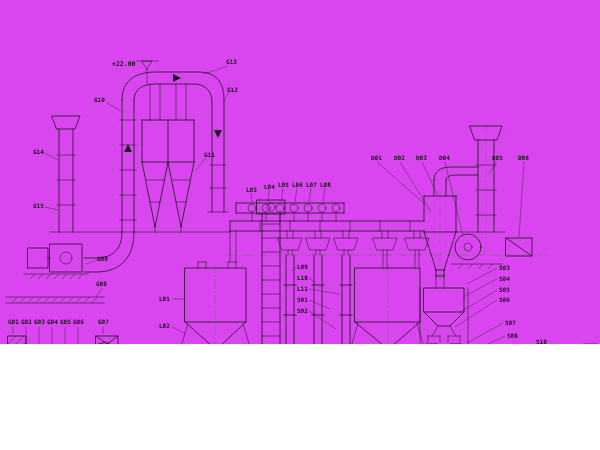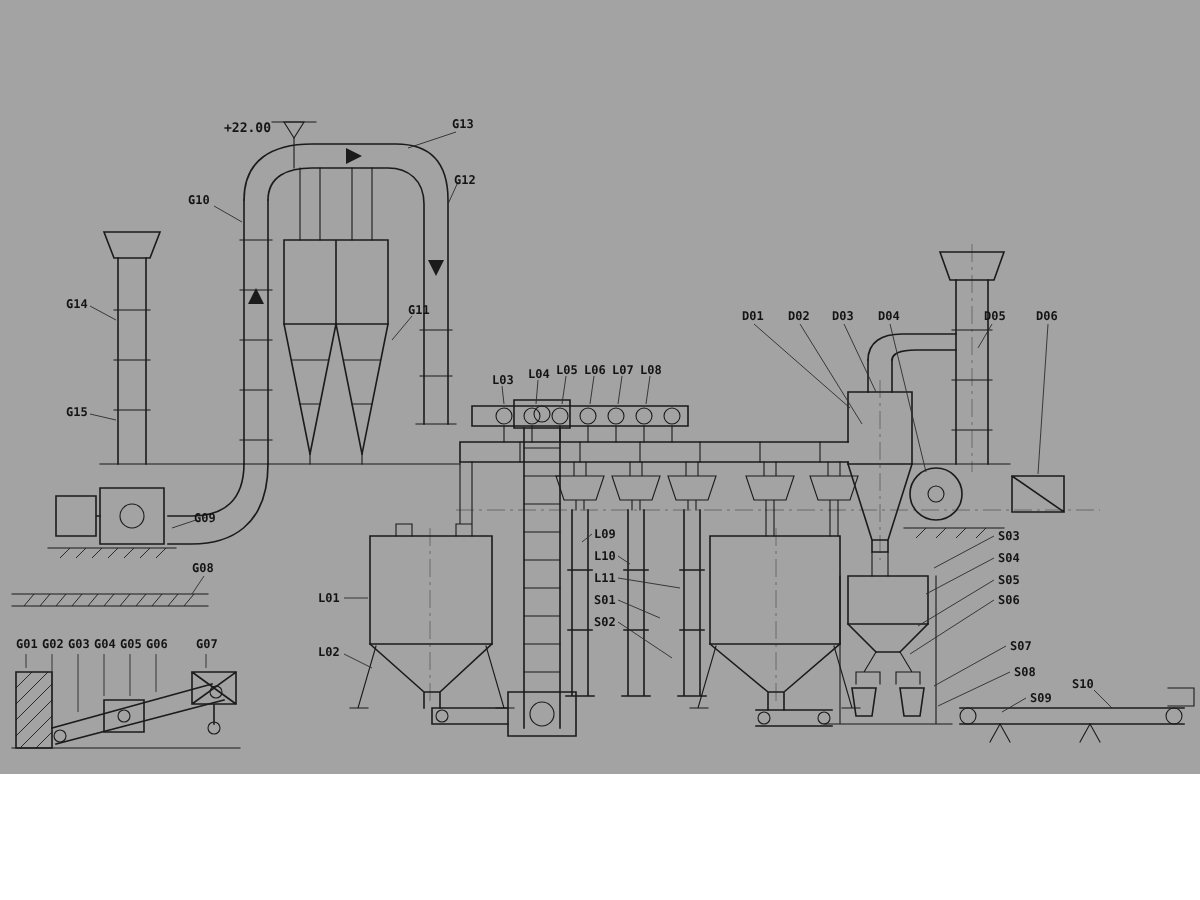--- a/index.html
+++ b/index.html
@@ -1,16 +1,16 @@
 <!DOCTYPE html>
 <html><head>
 <meta charset="utf-8">
 <style>
   html,body{margin:0;padding:0;background:#ffffff;}
-  .sheet{width:600px;height:387px;background:#a3a3a3;position:relative;overflow:hidden;text-align:right;}
+  .sheet{width:600px;height:344px;background:#d946ef;position:relative;overflow:hidden;text-align:right;}
   svg{display:block;}
   .ln{stroke:#1b1b1b;stroke-width:.8;fill:none;stroke-linecap:square;stroke-linejoin:miter;}
   .ln2{stroke:#1b1b1b;stroke-width:.55;fill:none;stroke-linecap:square;}
   .hatch{stroke:#1b1b1b;stroke-width:.45;fill:none;}
   .leader{stroke:#2b2b2b;stroke-width:.45;fill:none;}
   .cline{stroke:#6a6a6a;stroke-width:.5;fill:none;stroke-dasharray:9 2.5 1.5 2.5;}
   .fillb{fill:#1b1b1b;stroke:none;}
   .tag{font-family:"DejaVu Sans Mono",monospace;font-size:6px;font-weight:700;fill:#141414;}
   .tagbig{font-family:"DejaVu Sans Mono",monospace;font-size:6.5px;font-weight:700;fill:#141414;}
 </style>

